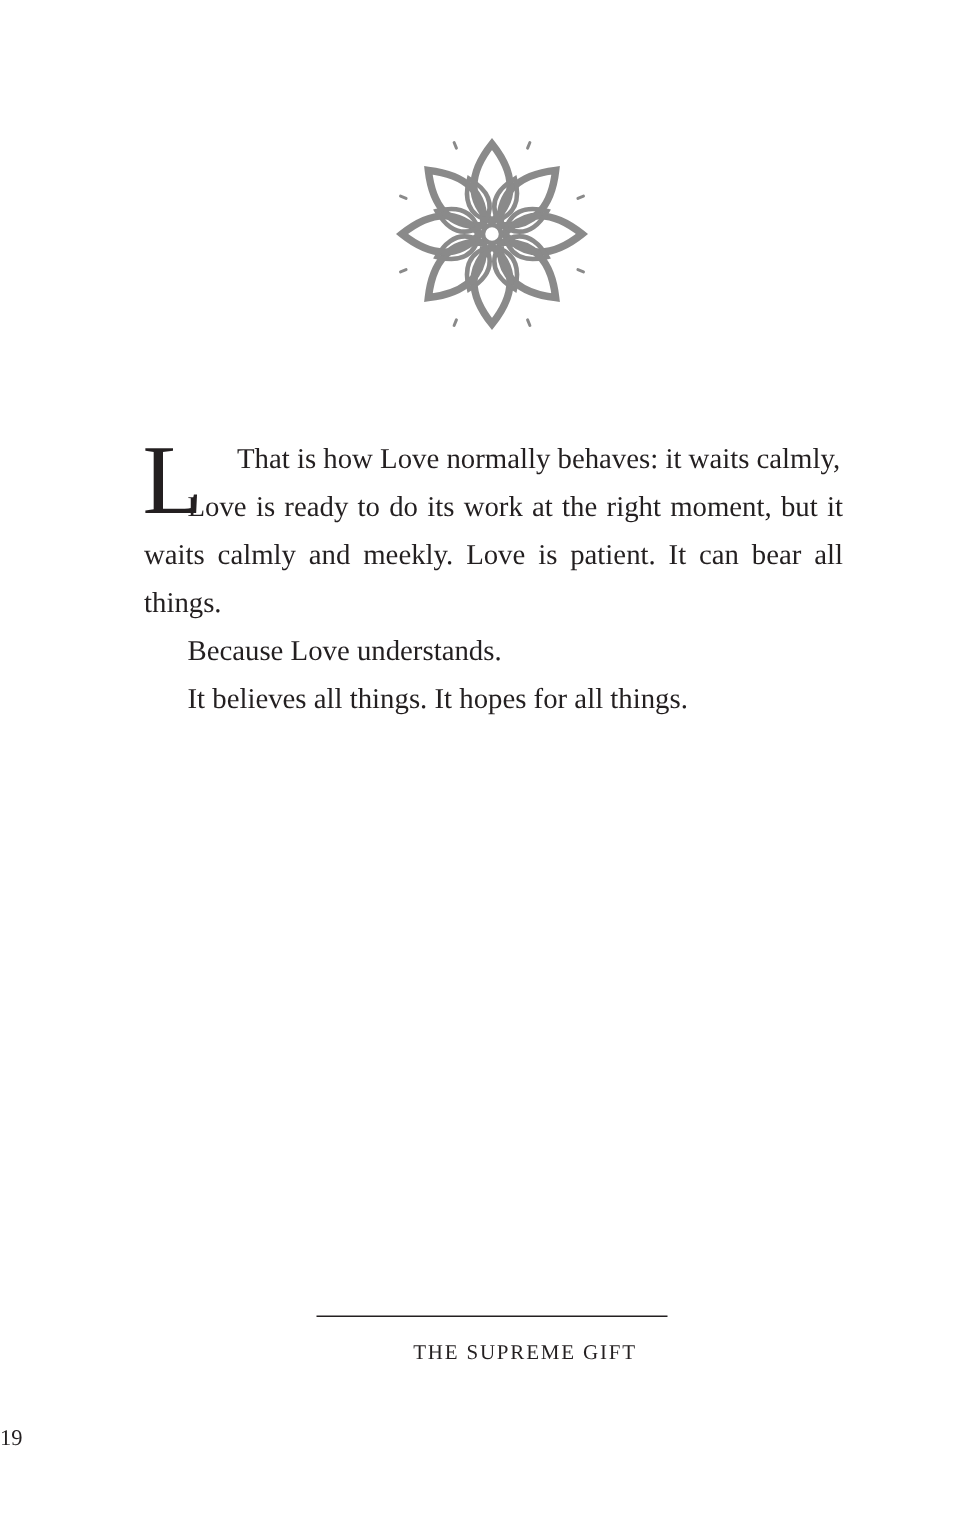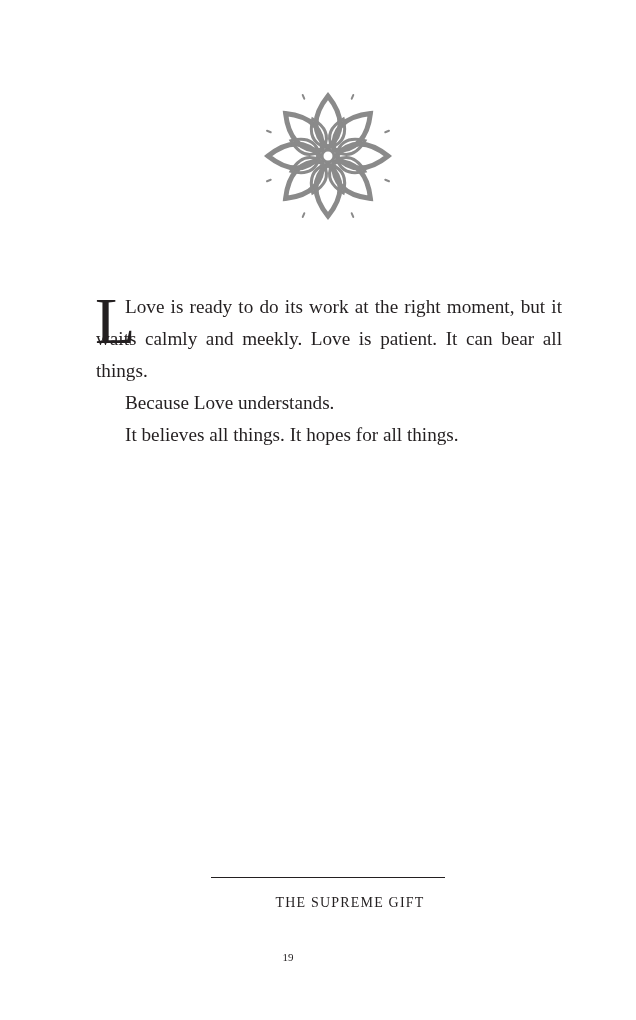--- a/index.html
+++ b/index.html
@@ -7,21 +7,21 @@
   .ornament { position: absolute; left: 262px; top: 88px; width: 132px; height: 136px; }
   .body-text { position: absolute; left: 96px; top: 291px; width: 466px; font-size: 19.2px; line-height: 32px; text-align: justify; }
   .body-text p { margin: 0; }
   .first-line { position: relative; }
   .dropcap { position: absolute; left: -1px; top: 6px; font-size: 66px; line-height: 48px; height: 48px; }
   .line1 { padding-left: 34px; }
   .indent { text-indent: 29px; }
   .line2 { padding-left: 62px; white-space: nowrap; }
   .rule { position: absolute; left: 211px; top: 877px; width: 234px; height: 1px; background: #231f20; }
   .running-title { position: absolute; left: 0; width: 636px; top: 895px; text-align: center; font-size: 14px; letter-spacing: 1.2px; margin-left: 32px; }
-  .page-number { position: absolute; left: 0; width: 576px; top: 951px; text-align: center; font-size: 11px; }
+  .page-number { position: absolute; left: 0; width: 576px; top: 951px; font-size: 15px; }
 </style>
 </head>
 <body>
 
 <div class="ornament">
   <svg width="132" height="136" viewBox="-66 -68 132 136">
     <g fill="none" stroke="#8a8a8a">
       <g stroke-width="5">
         <path d="M0,-60 C16,-40 16,-22 0,-8 C-16,-22 -16,-40 0,-60 Z" transform="rotate(0)"></path>
         <path d="M0,-60 C16,-40 16,-22 0,-8 C-16,-22 -16,-40 0,-60 Z" transform="rotate(45)"></path>
@@ -53,20 +53,21 @@
         <line x1="0" y1="-66" x2="0" y2="-62" transform="rotate(292.5)"></line>
         <line x1="0" y1="-66" x2="0" y2="-62" transform="rotate(337.5)"></line>
       </g>
     </g>
   </svg>
 </div>
 
 <div class="body-text">
   <div class="first-line">
     <span class="dropcap">L</span>
+    <p class="line2">That is how Love normally behaves: it waits calmly,</p>
   </div>
   <p class="indent">Love is ready to do its work at the right moment, but it waits calmly and meekly. Love is patient. It can bear all things.</p>
   <p class="indent">Because Love understands.</p>
   <p class="indent">It believes all things. It hopes for all things.</p>
 </div>
 
 <div class="rule"></div>
 <div class="running-title">THE SUPREME GIFT</div>
 <div class="page-number">19</div>
 

